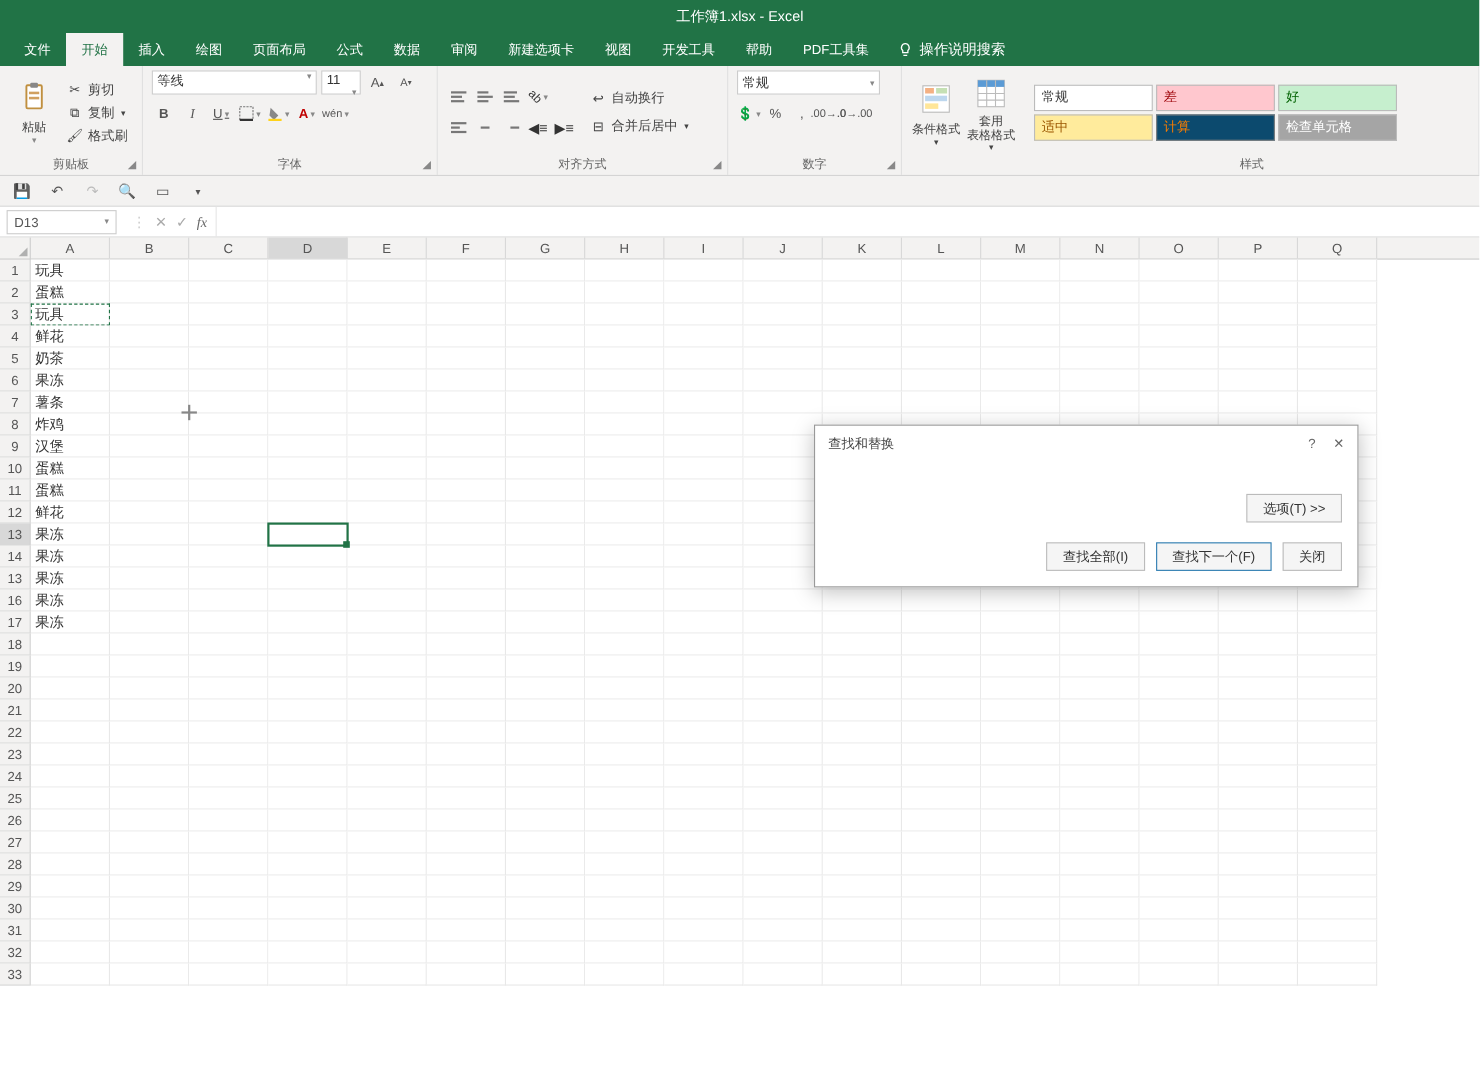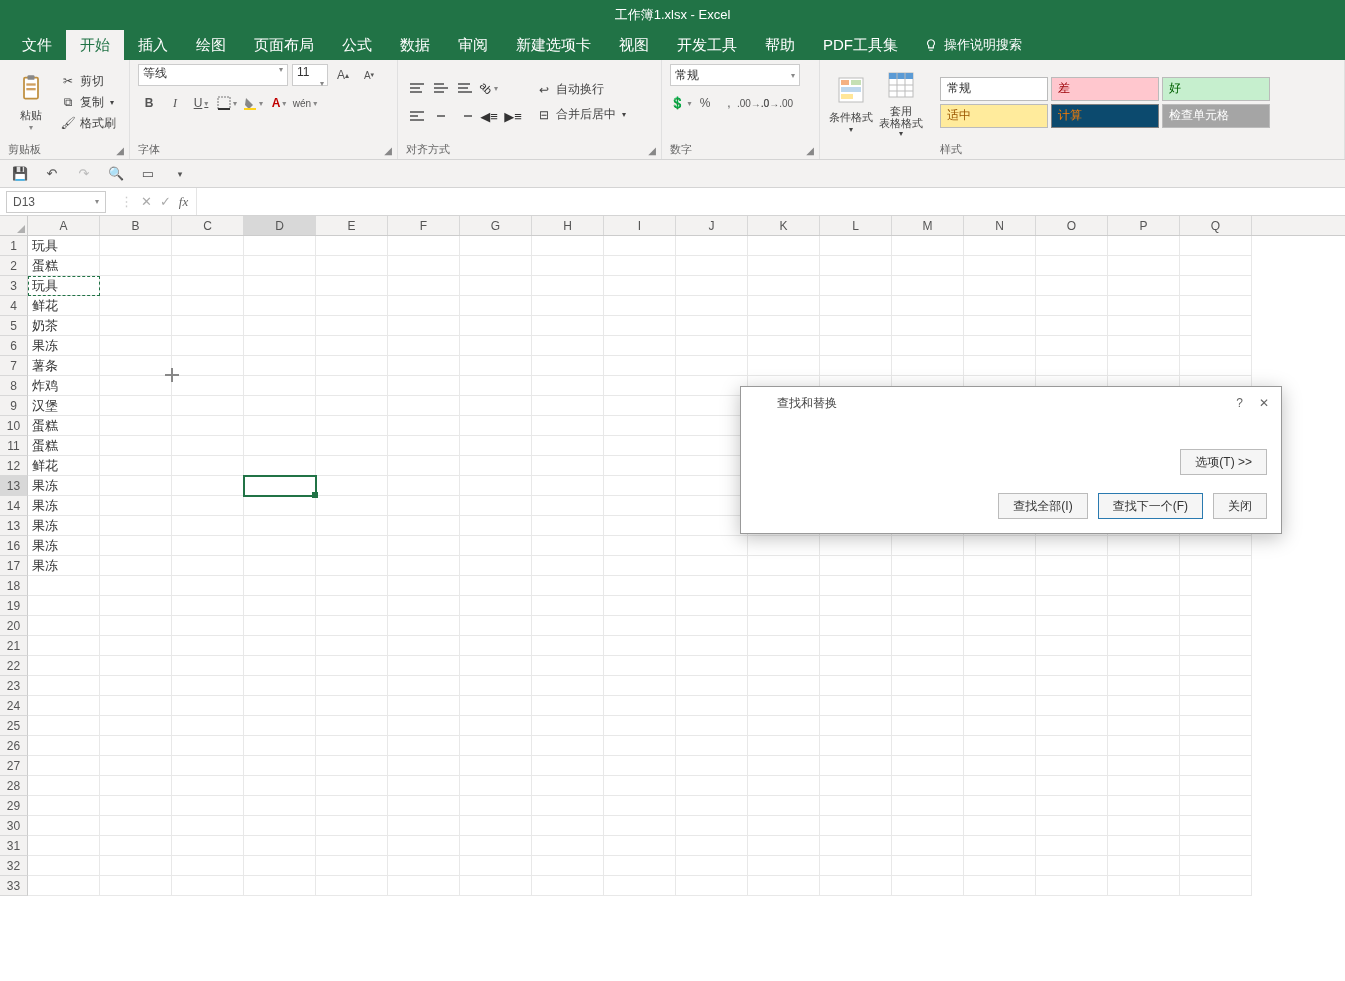--- a/index.html
+++ b/index.html
@@ -3,29 +3,29 @@
 <meta charset="utf-8">
 <style>
 * { box-sizing: border-box; margin: 0; padding: 0; font-family: "Microsoft YaHei", "Segoe UI", sans-serif; }
 body { background: #fff; width: 1345px; height: 981px; overflow: hidden; position: relative; font-size: 13px; color: #333; }
 
 
 .titlebar { height: 30px; background: #217346; color: #fff; display: flex; align-items: center; justify-content: center; font-size: 13px; }
 
 
 .tabs { height: 30px; background: #217346; display: flex; align-items: stretch; padding-left: 8px; }
-.tab { padding: 0 14px; color: #fff; display: flex; align-items: center; font-size: 15px; cursor: pointer; }
+.tab { padding: 0 14px; color: #fff; display: flex; align-items: center; font-size: 12px; cursor: pointer; }
 .tab.active { background: #f3f2f1; color: #217346; }
 .tell-me { display: flex; align-items: center; color: #fff; margin-left: 12px; font-size: 13px; }
 .tell-me svg { margin-right: 6px; }
 
 
 .ribbon { height: 100px; background: #f3f2f1; border-bottom: 1px solid #d4d4d4; display: flex; }
 .group { border-right: 1px solid #e0e0e0; padding: 4px 8px 2px 8px; display: flex; flex-direction: column; position: relative; }
-.group-label { text-align: left; font-size: 11px; color: #666; padding-top: 2px; }
+.group-label { text-align: center; font-size: 11px; color: #666; padding-top: 2px; }
 .group-body { flex: 1; display: flex; align-items: center; gap: 4px; }
 .dlg-launcher { position: absolute; right: 2px; bottom: 2px; width: 14px; height: 14px; font-size: 10px; color: #888; display: flex; align-items:center; justify-content:center; cursor:pointer;}
 
 .big-btn { display: flex; flex-direction: column; align-items: center; justify-content: center; width: 46px; height: 72px; cursor: pointer; font-size: 11px; color: #444; }
 .big-btn .icon-box { width: 32px; height: 32px; margin-bottom: 4px; display:flex; align-items:center; justify-content:center;}
 .mini-row { display: flex; flex-direction: column; gap: 2px; font-size: 12px; }
 .mini-item { display: flex; align-items: center; gap: 4px; cursor:pointer; padding: 1px 2px; color:#444;}
 .mini-icon { width:16px; height:16px; display:inline-flex; align-items:center; justify-content:center; font-size:12px;}
 
 .font-row { display:flex; gap:4px; align-items:center;}
@@ -75,21 +75,21 @@
 .cell.active { outline: 2px solid #217346; outline-offset:-1px; position:relative;}
 .cell.active::after{content:"";position:absolute;right:-3px;bottom:-3px;width:6px;height:6px;background:#217346;}
 
 
 .cursor-cross { position:absolute; width:14px; height:14px; pointer-events:none;}
 .cursor-cross::before,.cursor-cross::after{content:"";position:absolute;background:#888;}
 .cursor-cross::before{left:6px;top:0;width:2px;height:14px;}
 .cursor-cross::after{top:6px;left:0;height:2px;width:14px;}
 
 
-.dialog { position:absolute; left:740px; top:386px; width:542px; background:#fff; border:1px solid #999; box-shadow: 0 4px 18px rgba(0,0,0,0.25); font-size:12px;padding-left:24px;}
+.dialog { position:absolute; left:740px; top:386px; width:495px; background:#fff; border:1px solid #999; box-shadow: 0 4px 18px rgba(0,0,0,0.25); font-size:12px;}
 .dlg-title { height:32px; display:flex; align-items:center; padding: 0 12px; justify-content:space-between; }
 .dlg-title-txt { color:#444; }
 .dlg-ctrls { display:flex; gap:16px; color:#666;}
 .dlg-ctrls span { cursor:pointer;}
 .dlg-tabs { display:flex; padding: 0 10px; border-bottom:1px solid #ddd; margin-top:4px;}
 .dlg-tab { padding: 6px 14px; border:1px solid transparent; border-bottom:none; cursor:pointer; color:#555;}
 .dlg-tab.active { border-color:#ddd; background:#fff; position:relative; top:1px;}
 .dlg-body { padding: 16px 14px 10px 14px;}
 .dlg-row { display:flex; align-items:center; gap:8px;}
 .dlg-input { flex:1; height:24px; border:1px solid #ccc; padding:0 4px; position:relative;}

